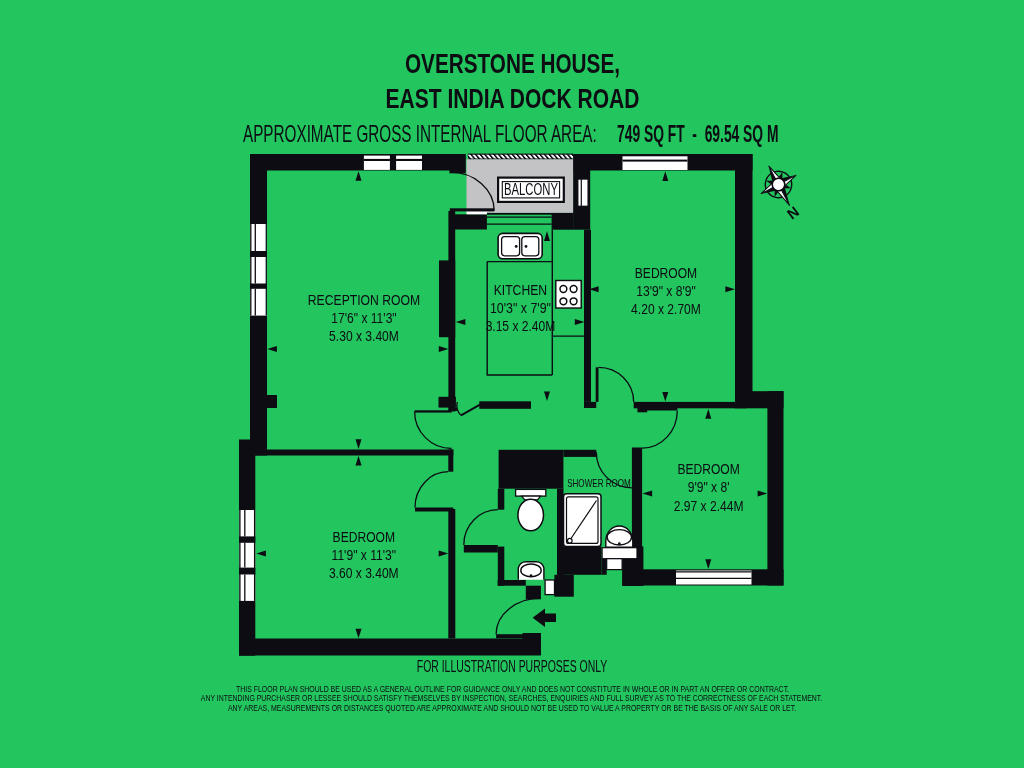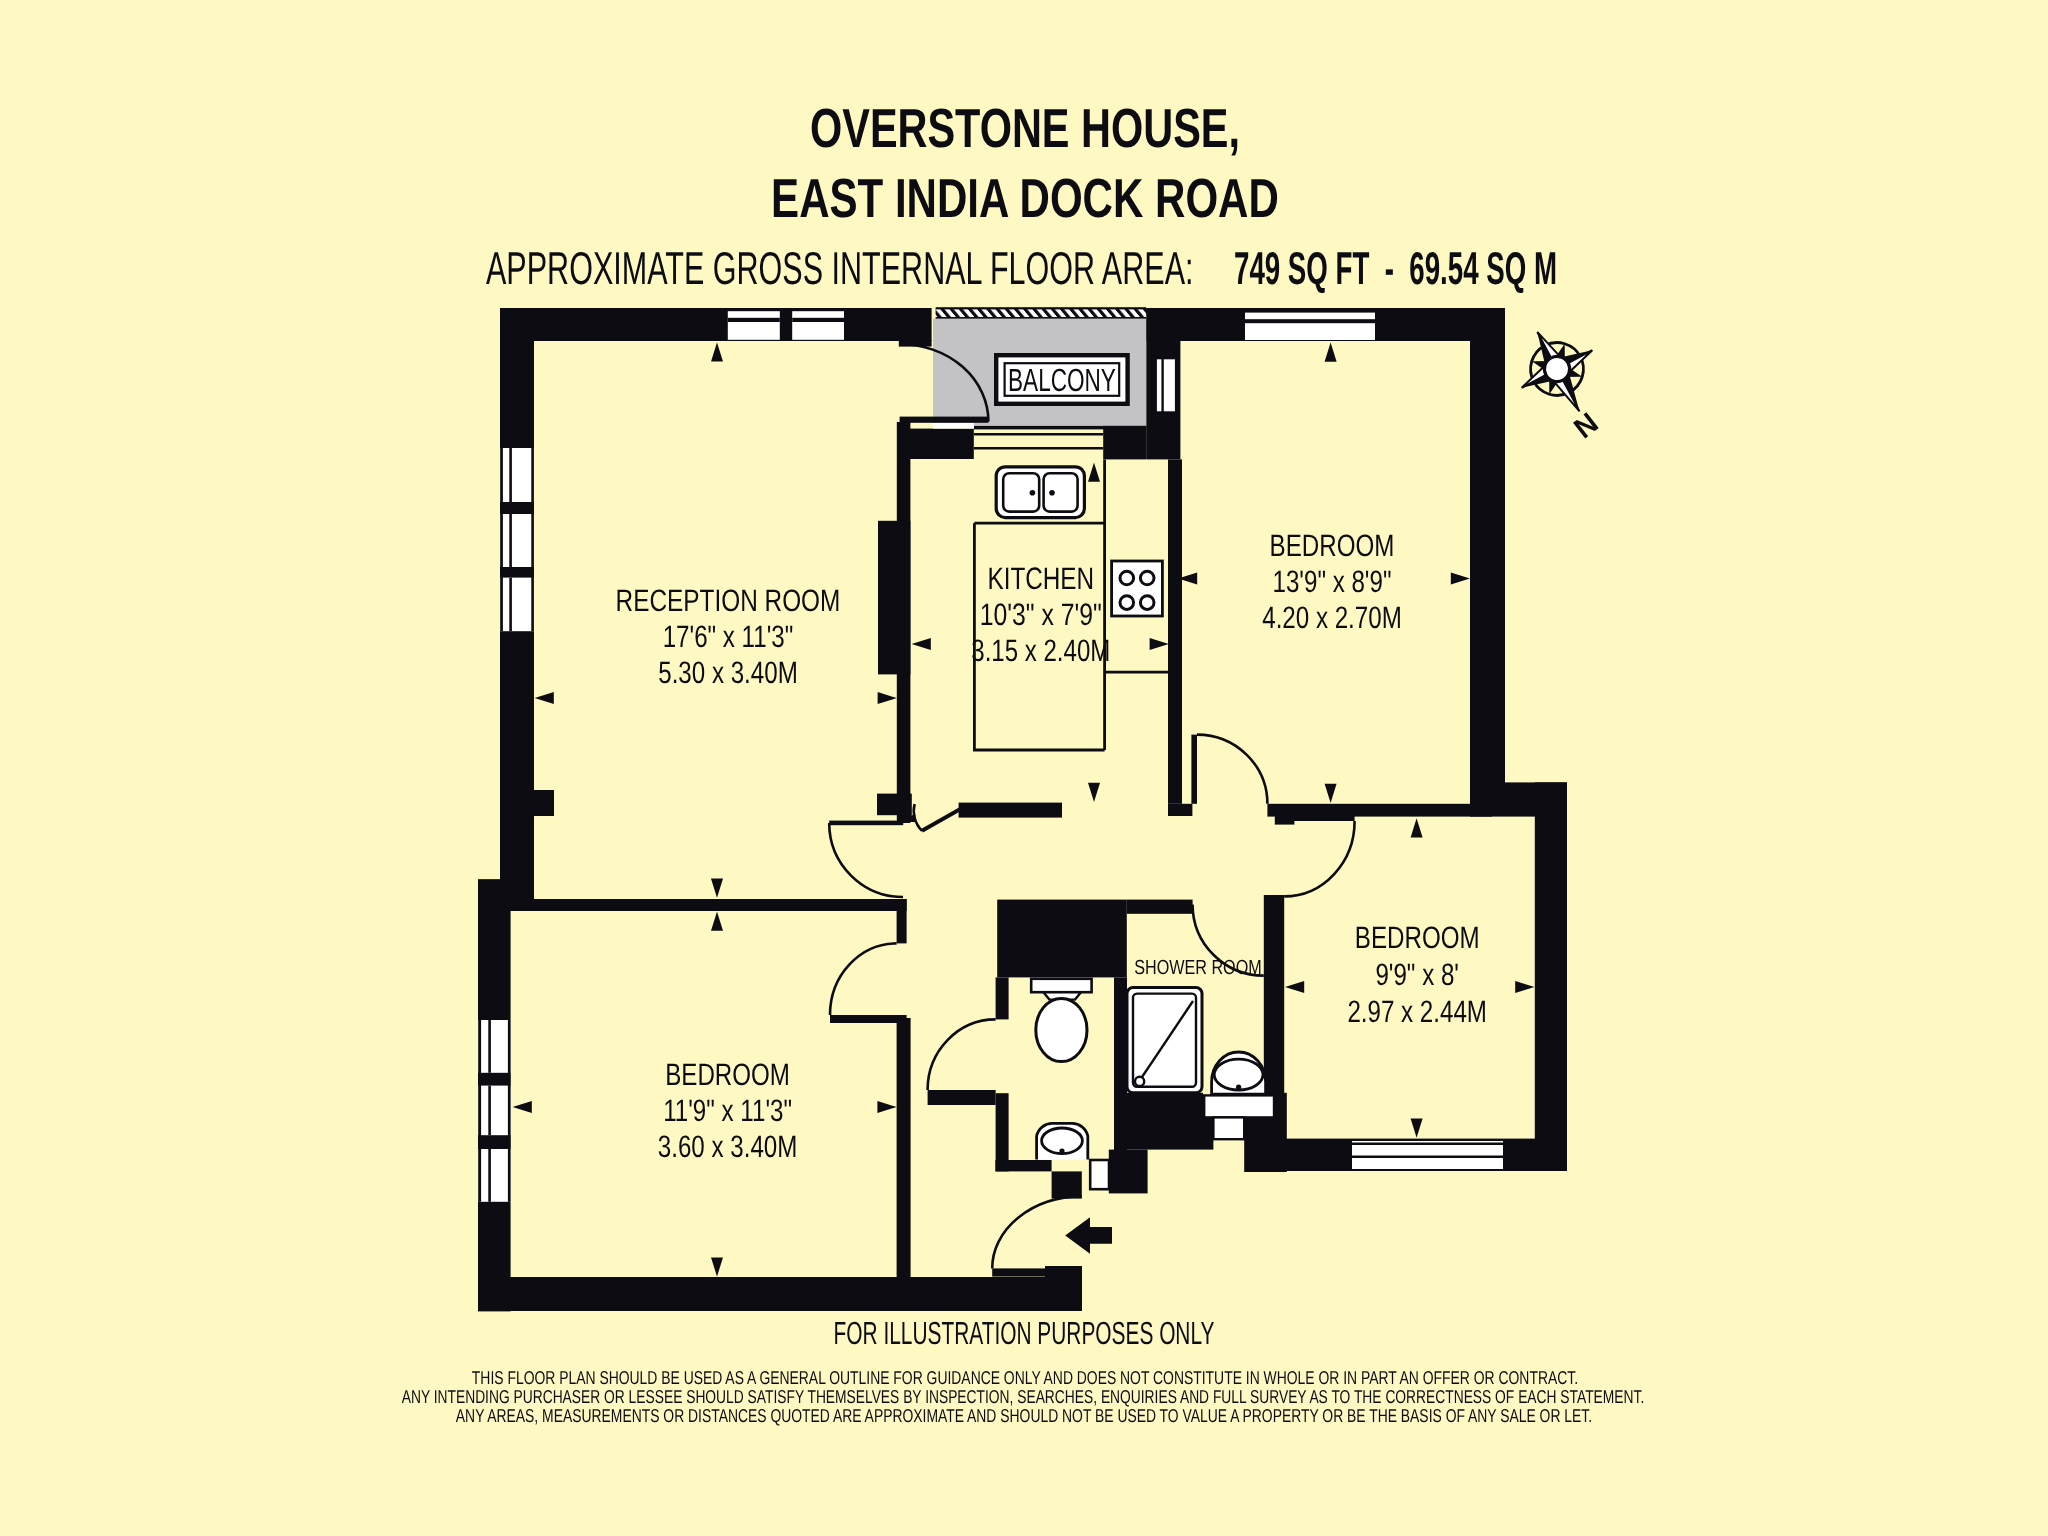--- a/index.html
+++ b/index.html
@@ -1,16 +1,16 @@
 <!DOCTYPE html>
 <html><head>
 <meta charset="utf-8">
 <style>
   html,body{margin:0;padding:0;background:#ffffff;}
-  #page{position:relative;width:1024px;height:768px;background:#fef9c3;overflow:hidden;}
+  #page{position:relative;width:1024px;height:768px;background:#22c55e;overflow:hidden;}
   svg{position:absolute;top:0;left:0;will-change:transform;transform:translateZ(0);}
   text{font-family:"Liberation Sans",sans-serif;fill:#0c0c12;}
 </style>
 </head>
 <body>
 <div id="page">
 <svg width="1024" height="768" viewBox="0 0 1024 768">
 <defs>
 <pattern id="hatch" width="4.6" height="6" patternUnits="userSpaceOnUse" patternTransform="skewX(40)">
   <rect width="4.6" height="6" fill="#ffffff"></rect>

